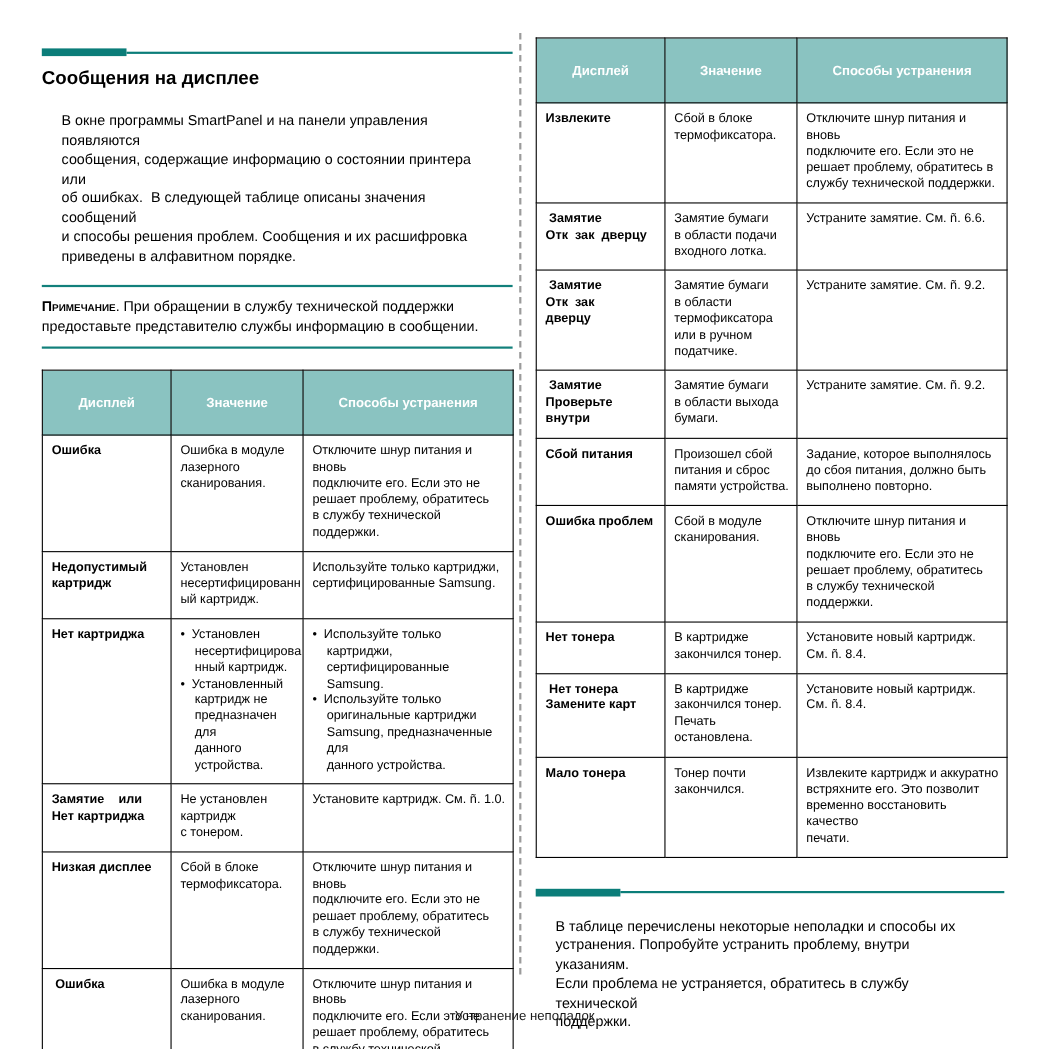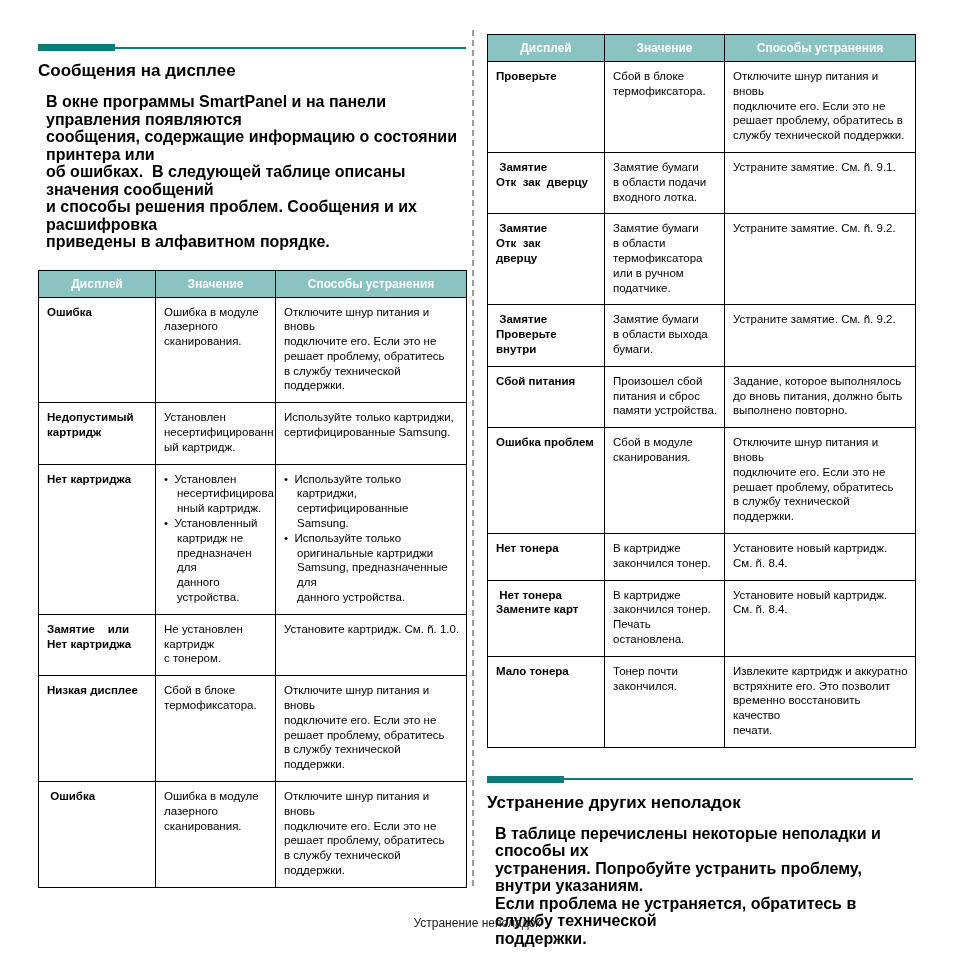--- a/index.html
+++ b/index.html
@@ -12,30 +12,30 @@
   #left-col{left:38px;top:44px;width:428px;}
   #right-col{left:487px;top:34px;width:426px;}
   .column-divider{
     position:absolute;left:472px;top:30px;height:856px;width:0;
     border-left:2px dashed #9b9b9b;
   }
   .accent-rule{display:flex;align-items:center;height:7px;}
   .accent-rule .bar{width:77px;height:7px;background:#0b7d79;}
   .accent-rule .line{flex:1;height:2px;background:#0b7d79;}
   .section-title{font-size:17px;line-height:25px;font-weight:bold;margin:7px 0 10px;}
-  .intro{font-size:16px;line-height:17.5px;margin:8px;white-space:pre-wrap;font-weight:bold;}
+  .intro{font-size:13px;line-height:17.5px;margin:18px;white-space:pre-wrap;}
   .note{
     margin-top:9px;border-top:2px solid #12807b;border-bottom:2px solid #12807b;
     padding:9px 0 10px;font-size:13px;line-height:17.5px;white-space:pre-line;
   }
   .note .note-label{font-variant:small-caps;font-weight:bold;}
   table{border-collapse:collapse;width:100%;table-layout:fixed;border:1.5px solid #000;}
   th{
     background:#8ac3c1;color:#ffffff;font-size:12px;font-weight:bold;
-    border:1px solid #000;padding:6px 3px;text-align:center;
+    border:1px solid #000;padding:22px 3px;text-align:center;
   }
   td{
     border:1px solid #000;font-size:11.5px;line-height:14.8px;
     padding:7px 5px 9px 8px;vertical-align:top;white-space:pre-wrap;
   }
   .msg-table{margin-top:19px;}
   .msg-table td:first-child{font-weight:bold;}
   .msg-table col.c1{width:117px;}
   .msg-table col.c2{width:120px;}
   .msg-table col.c3{width:191px;}
@@ -61,20 +61,22 @@
   <div class="accent-rule">
     <div class="bar"></div>
     <div class="line"></div>
   </div>
   <h1 class="section-title">Сообщения на дисплее</h1>
   <p class="intro">В окне программы SmartPanel и на панели управления появляются
 сообщения, содержащие информацию о состоянии принтера или
 об ошибках.  В следующей таблице описаны значения сообщений
 и способы решения проблем. Сообщения и их расшифровка
 приведены в алфавитном порядке.</p>
+  <div class="note"><span class="note-label">Примечание</span><span>. При обращении в службу технической поддержки
+предоставьте представителю службы информацию в сообщении.</span></div>
   <table id="left-table" class="msg-table">
     <colgroup>
         <col class="c1">
         <col class="c2">
         <col class="c3">
       </colgroup>
     <thead>
         <tr>
           <th>Дисплей</th>
           <th>Значение</th>
@@ -156,35 +158,35 @@
       </colgroup>
     <thead>
         <tr>
           <th>Дисплей</th>
           <th>Значение</th>
           <th>Способы устранения</th>
         </tr>
       </thead>
     <tbody>
         <tr>
-          <td>Проверьте</td>
+          <td>Извлеките</td>
           <td>Сбой в блоке
 термофиксатора.</td>
           <td>Отключите шнур питания и вновь
 подключите его. Если это не
 решает проблему, обратитесь в
 службу технической поддержки.</td>
         </tr>
         <tr>
           <td> Замятие
 Отк  зак  дверцу</td>
           <td>Замятие бумаги
 в области подачи
 входного лотка.</td>
-          <td>Устраните замятие. См. ñ. 9.1.</td>
+          <td>Устраните замятие. См. ñ. 6.6.</td>
         </tr>
         <tr>
           <td> Замятие
 Отк  зак
 дверцу</td>
           <td>Замятие бумаги
 в области
 термофиксатора
 или в ручном
 податчике.</td>
@@ -197,21 +199,21 @@
 в области выхода
 бумаги.</td>
           <td>Устраните замятие. См. ñ. 9.2.</td>
         </tr>
         <tr>
           <td>Сбой питания</td>
           <td>Произошел сбой
 питания и сброс
 памяти устройства.</td>
           <td>Задание, которое выполнялось
-до вновь питания, должно быть
+до сбоя питания, должно быть
 выполнено повторно.</td>
         </tr>
         <tr>
           <td>Ошибка проблем</td>
           <td>Сбой в модуле
 сканирования.</td>
           <td>Отключите шнур питания и вновь
 подключите его. Если это не
 решает проблему, обратитесь
 в службу технической поддержки.</td>
@@ -242,21 +244,20 @@
 печати.</td>
         </tr>
       </tbody>
   </table>
 
   <div id="section-2">
     <div class="accent-rule">
       <div class="bar"></div>
       <div class="line"></div>
     </div>
-    <h1 class="section-title">Устранение других неполадок</h1>
     <p class="intro">В таблице перечислены некоторые неполадки и способы их
 устранения. Попробуйте устранить проблему, внутри указаниям.
 Если проблема не устраняется, обратитесь в службу технической
 поддержки.</p>
     <table id="paper-table" class="paper-table">
       <colgroup>
           <col class="c1">
           <col class="c2">
         </colgroup>
       <thead>

